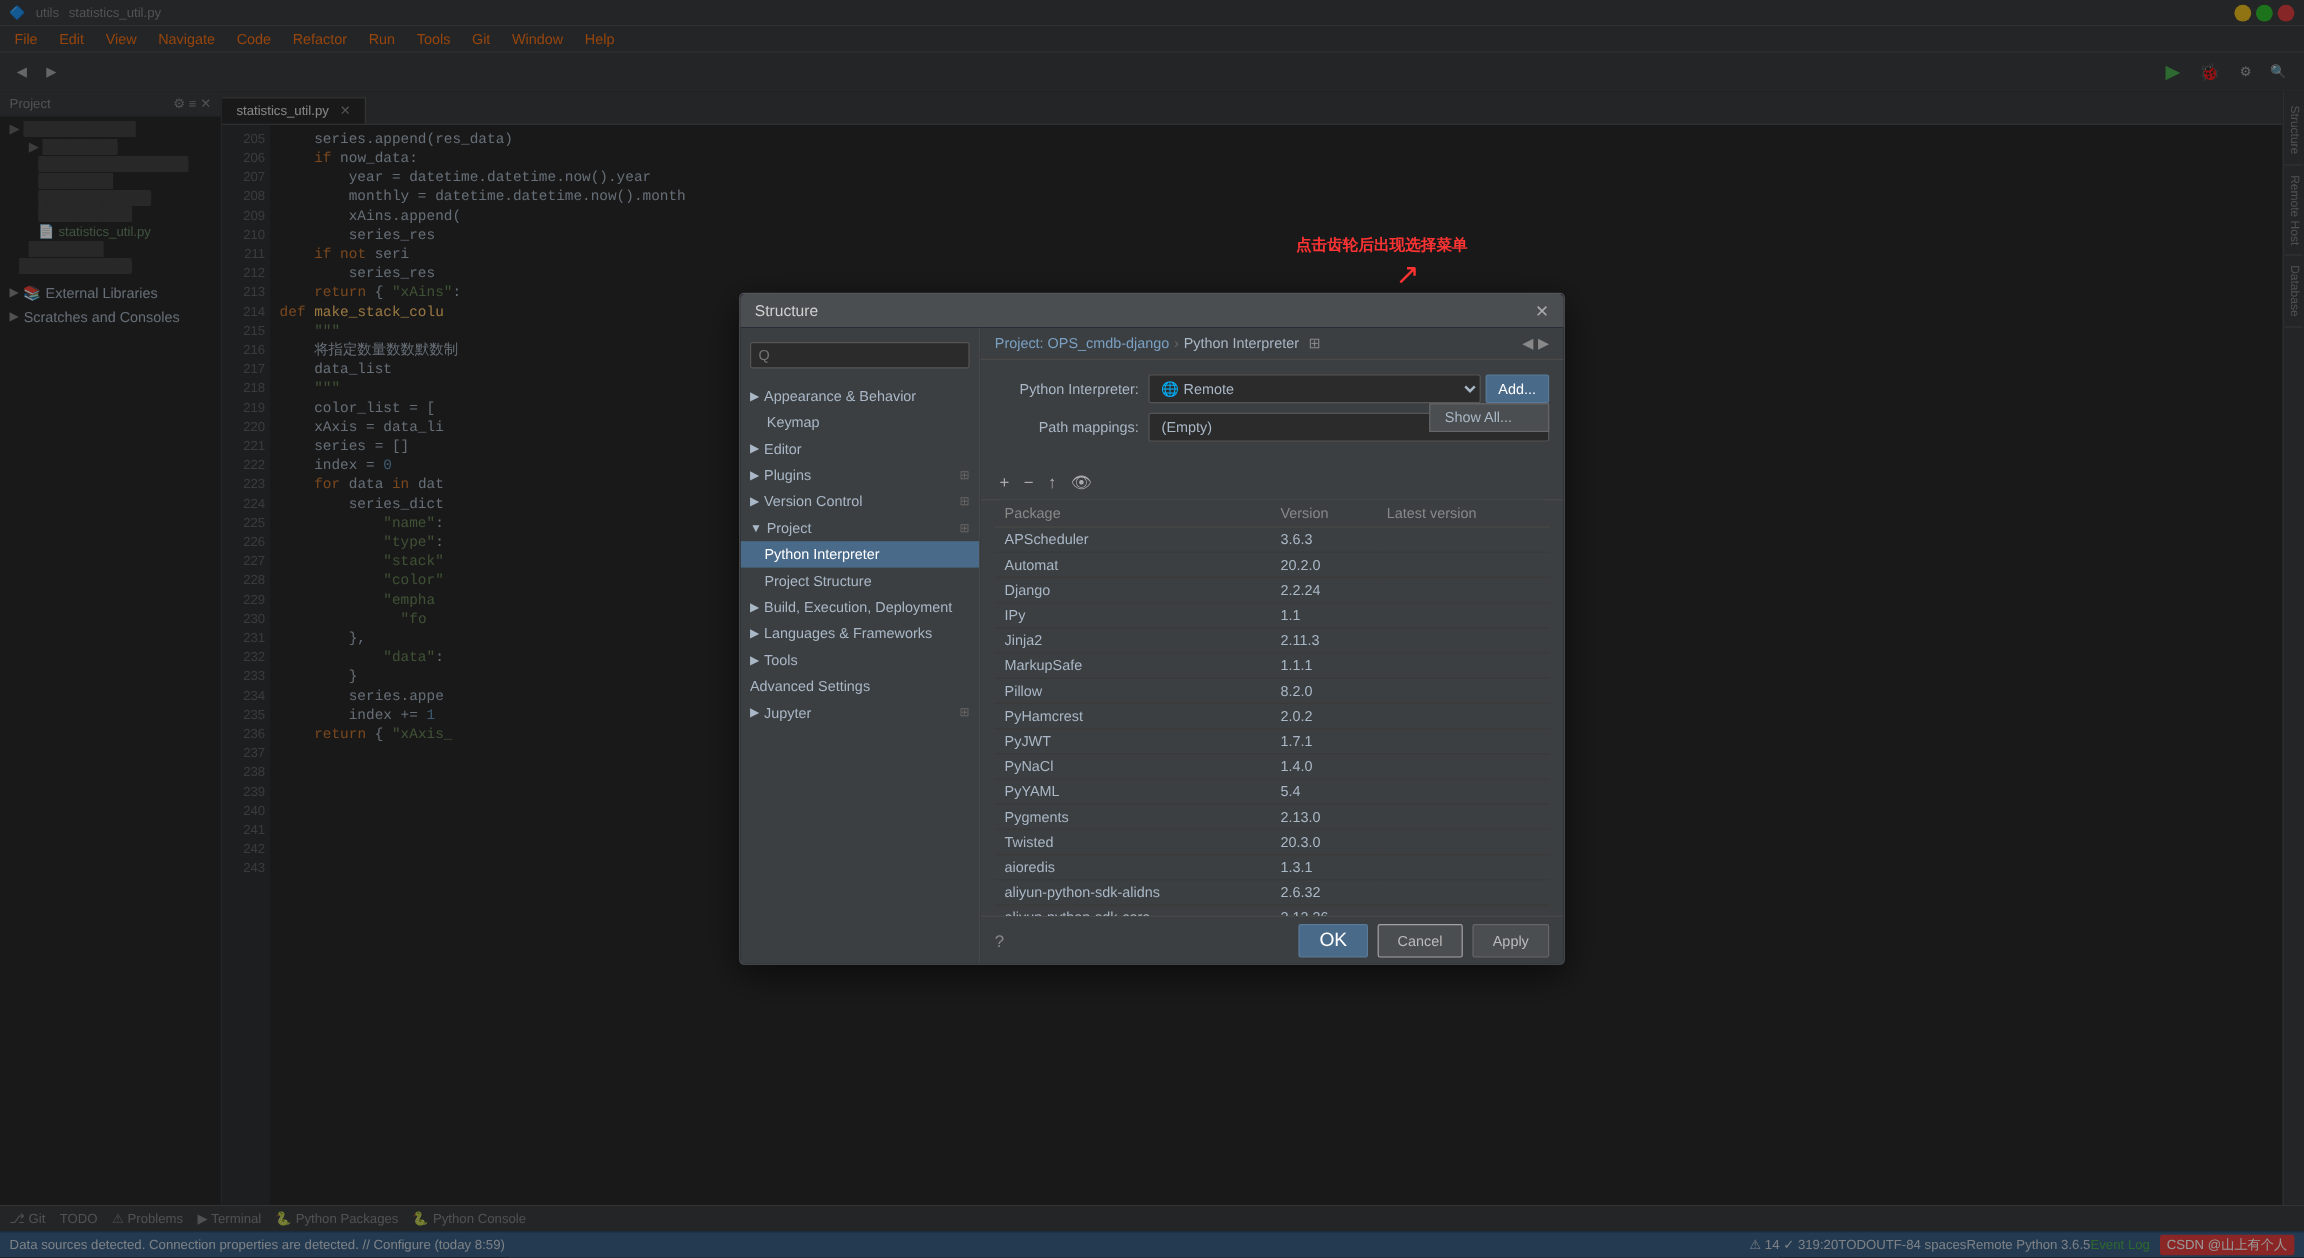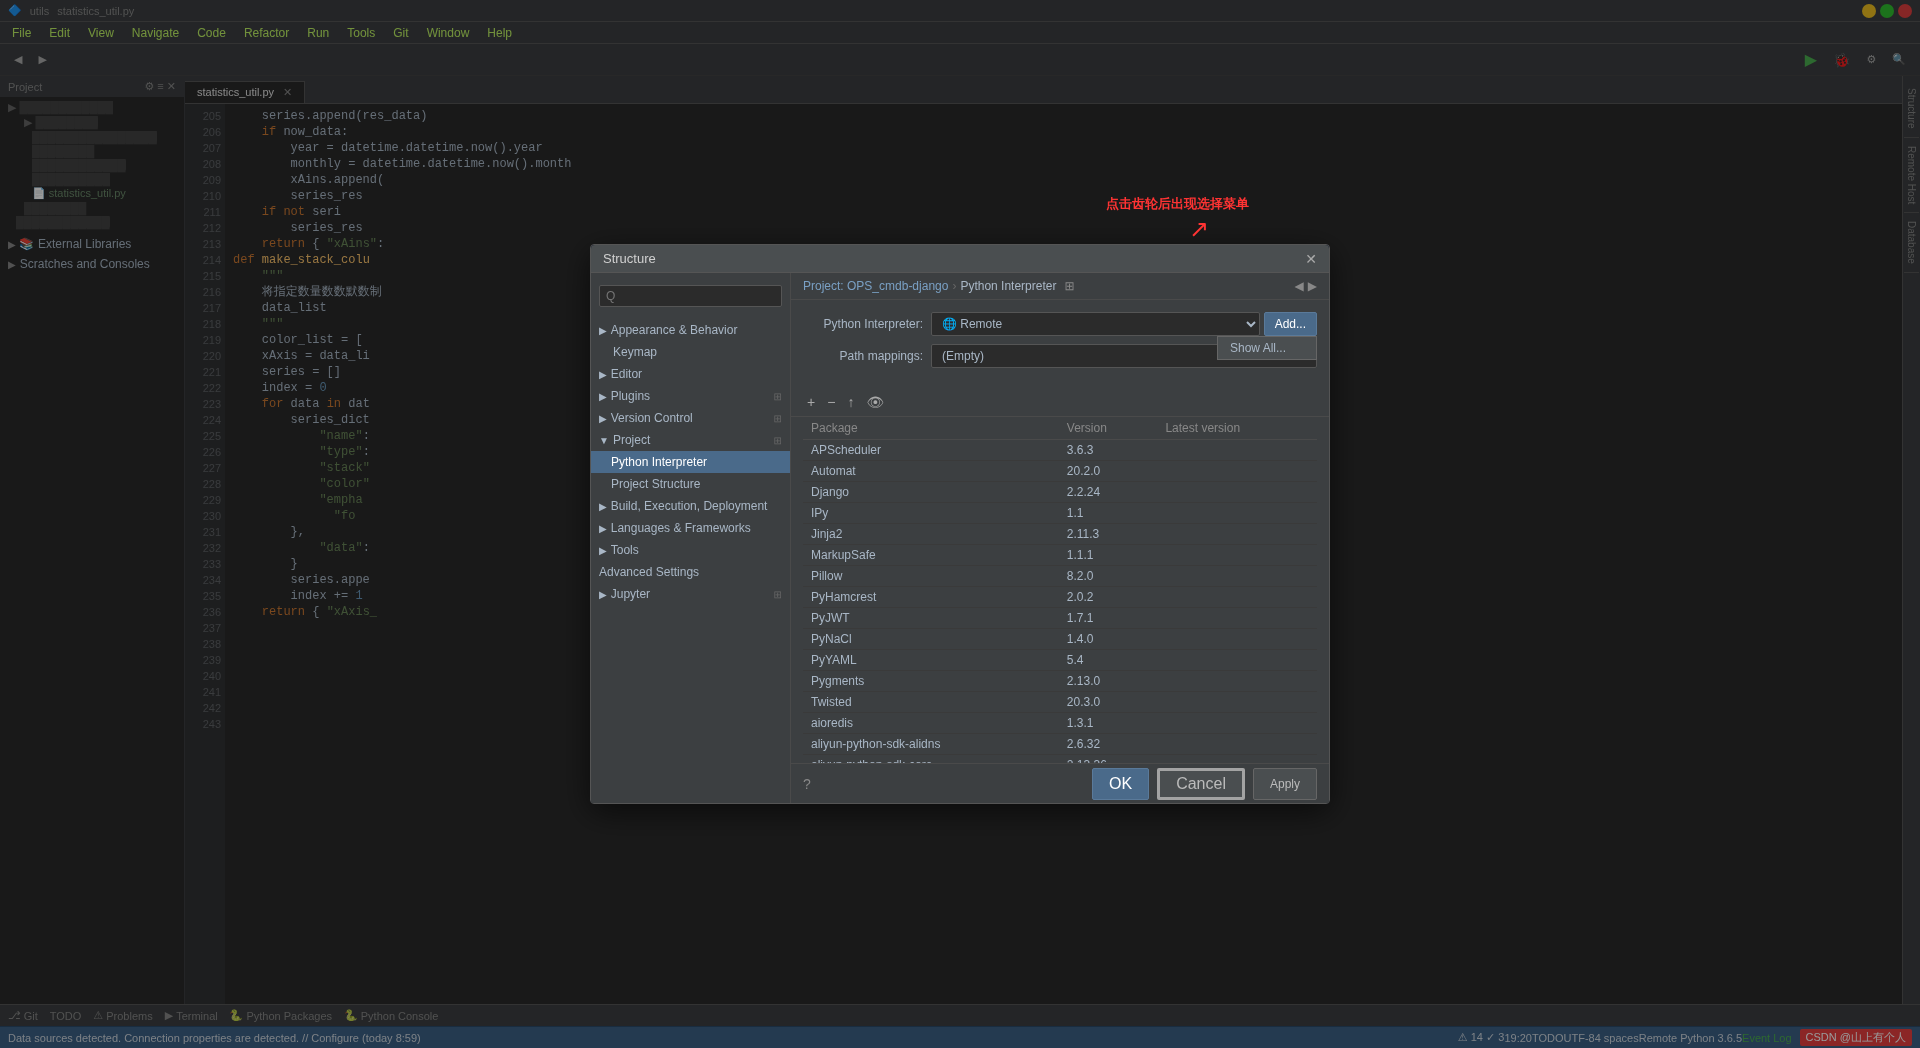--- a/index.html
+++ b/index.html
@@ -37,21 +37,21 @@
       background: #3c3f41;
       display: flex;
       align-items: center;
       padding: 0 4px;
       border-bottom: 1px solid #555;
       gap: 2px;
     }
     .menu-item {
       padding: 2px 8px;
       font-size: 12px;
-      color: #bef264;
+      color: #f97316;
       cursor: pointer;
     }
 
     
     .toolbar {
       height: 32px;
       background: #3c3f41;
       display: flex;
       align-items: center;
       padding: 0 8px;
@@ -198,21 +198,21 @@
       top: 0; left: 0; right: 0; bottom: 0;
       background: rgba(0,0,0,0.4);
       display: flex;
       align-items: center;
       justify-content: center;
       z-index: 100;
     }
 
     
     .settings-dialog {
-      width: 740px;
+      width: 688px;
       height: 560px;
       background: #0f172a;
       border: 1px solid #555;
       border-radius: 4px;
       display: flex;
       flex-direction: column;
       box-shadow: 0 8px 32px rgba(0,0,0,0.6);
       position: relative;
     }
     .dialog-title-bar {
@@ -393,23 +393,23 @@
       color: #fff;
       border: 1px solid #5a7a9a;
       padding: 4px 16px;
       font-size: 16px;
       cursor: pointer;
       border-radius: 2px;
     }
     .btn-cancel {
       background: #4a4e50;
       color: #bbb;
-      border: 3px solid #a3a3a3;
+      border: 1px solid #a3a3a3;
       padding: 4px 16px;
-      font-size: 16px;
+      font-size: 12px;
       cursor: pointer;
       border-radius: 2px;
     }
     .btn-apply {
       background: #4a4e50;
       color: #bbb;
       border: 1px solid #666;
       padding: 4px 16px;
       font-size: 12px;
       cursor: pointer;

